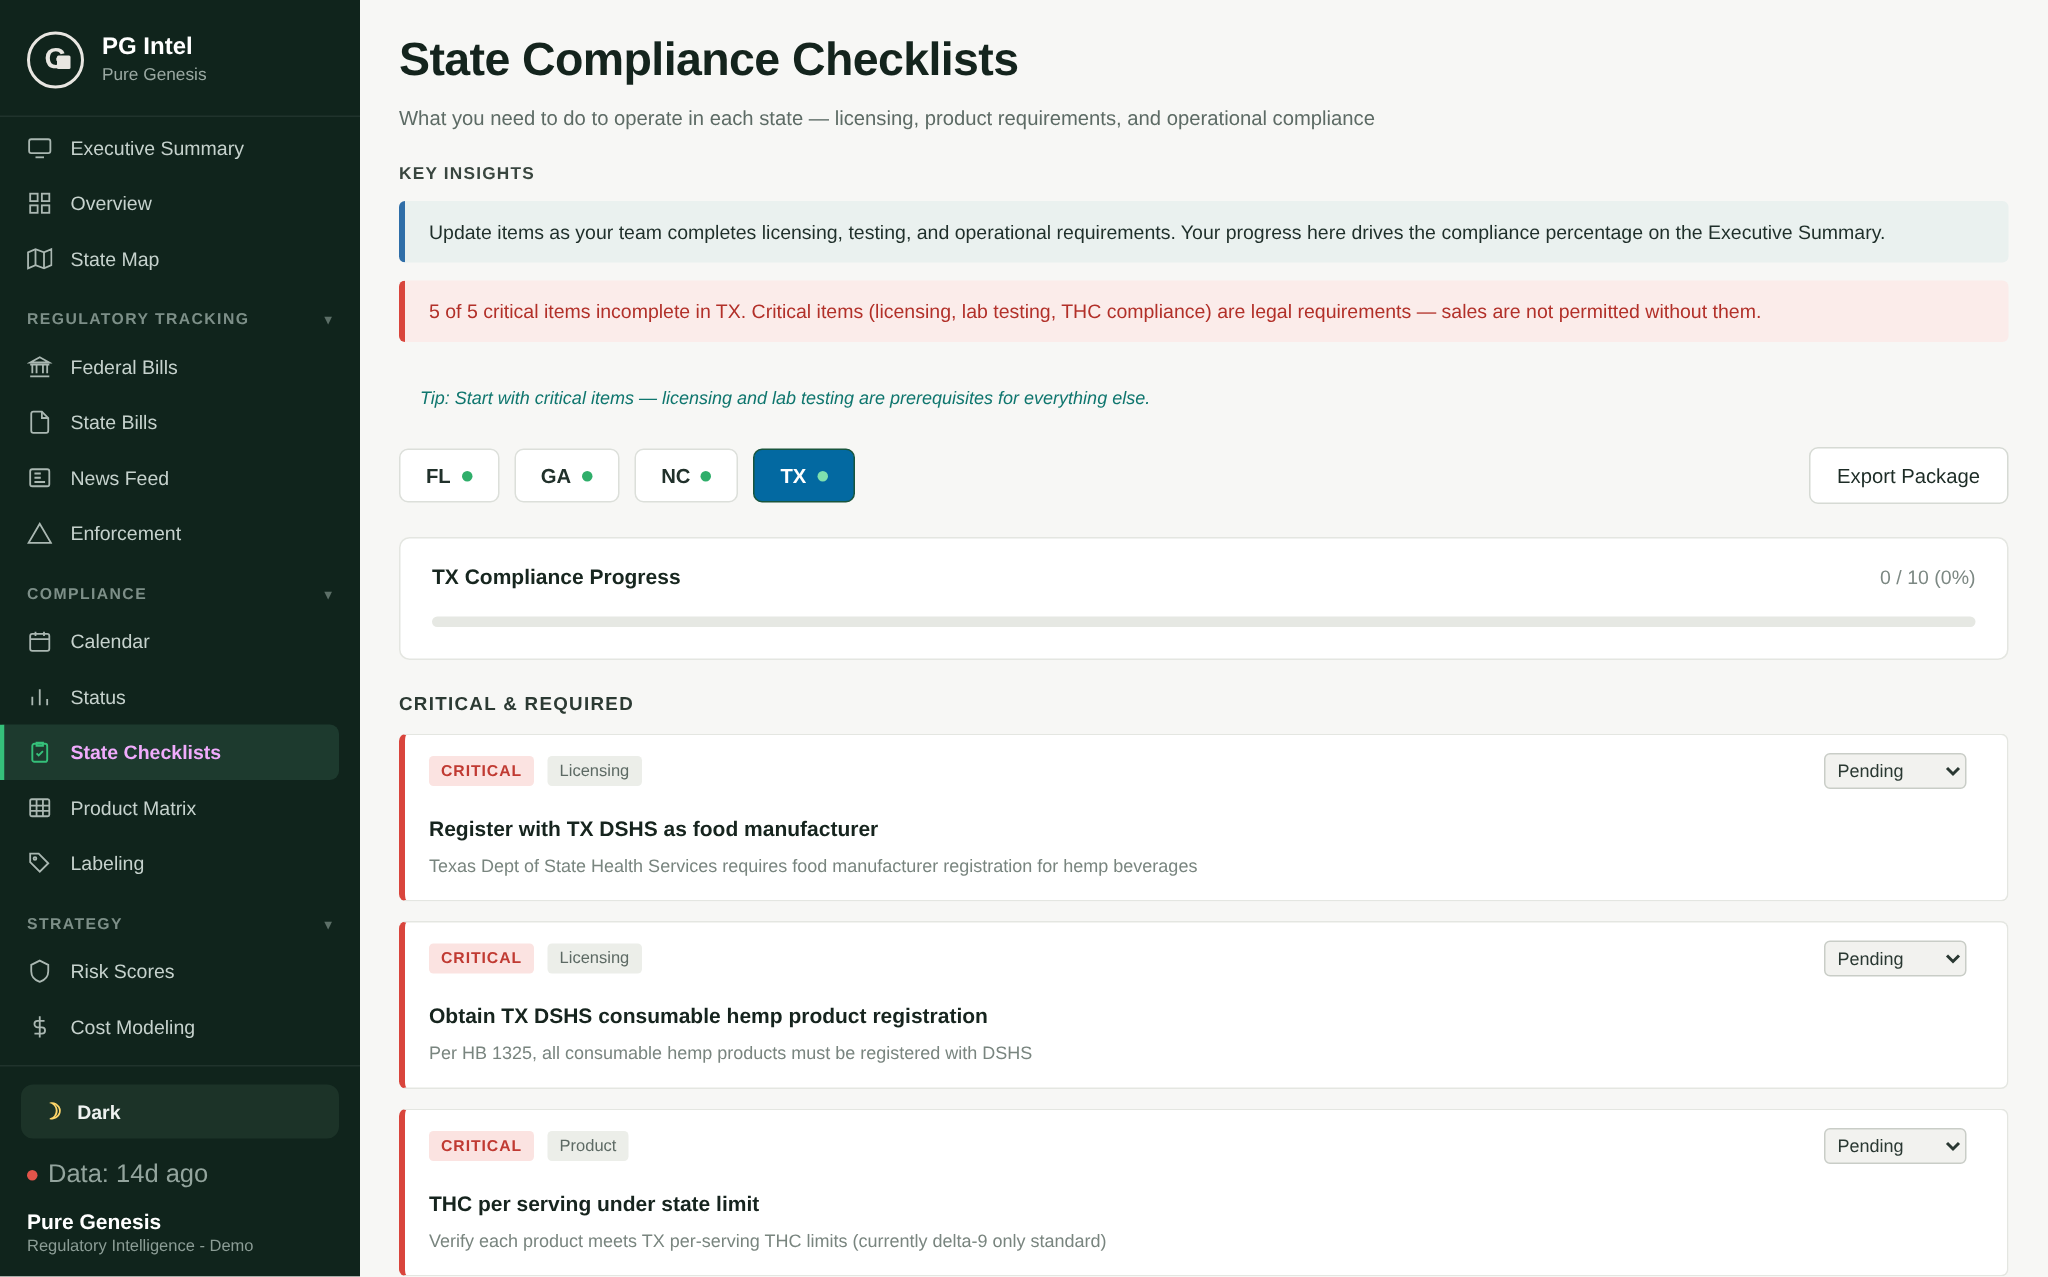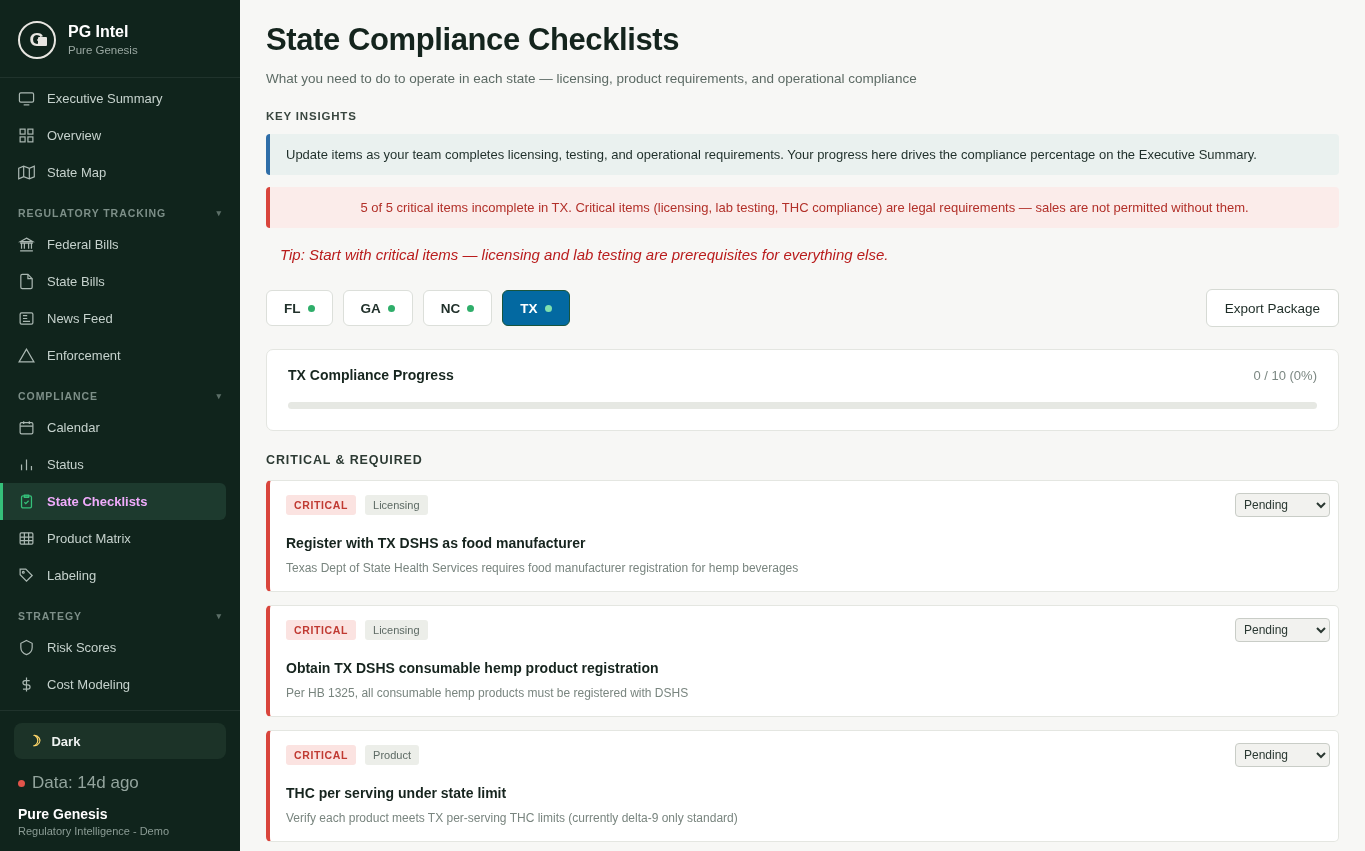--- a/index.html
+++ b/index.html
@@ -111,23 +111,23 @@
     margin-top: 24px;
     font-size: 11.5px; font-weight: bold; letter-spacing: 0.07em;
     color: #39463f; text-transform: uppercase;
   }
   .insight {
     margin-top: 12px; border-radius: 4px;
     padding: 13px 16px; font-size: 13px;
     display: flex; align-items: center;
   }
   .insight.info { background: #eaf1ef; border-left: 4px solid #2f6ea8; color: #1f2f2a; }
-  .insight.alert { background: #fbecea; border-left: 4px solid #d9453c; color: #b23029; justify-content: center; }
+  .insight.alert { background: #fbecea; border-left: 4px solid #d9453c; color: #b23029; }
   .tip {
-    margin-top: 18px; font-size: 15px; font-style: italic; color: #b91c1c;
+    margin-top: 30px; font-size: 12px; font-style: italic; color: #0f766e;
     padding-left: 14px;
   }
 
   .state-row {
     display: flex; align-items: center; margin-top: 26px;
   }
   .state-tab {
     display: flex; align-items: center; gap: 7px;
     background: #ffffff; border: 1px solid #dcdfda; border-radius: 6px;
     height: 36px; padding: 0 17px; margin-right: 10px;
@@ -169,21 +169,21 @@
   .badges { display: flex; align-items: flex-end; gap: 9px; }
   .badge {
     font-size: 10.5px; font-weight: bold; letter-spacing: 0.06em;
     padding: 4px 8px; border-radius: 3px; text-transform: uppercase;
   }
   .badge.critical { background: #fbe3e1; color: #c03a32; }
   .badge.cat { background: #eceee9; color: #5d6a64; letter-spacing: 0; font-weight: normal; text-transform: none; font-size: 11px; }
   .item-title { margin-top: 20px; font-size: 14px; font-weight: bold; color: #16241e; }
   .item-desc { margin-top: 10px; font-size: 12px; color: #79857f; }
   .status-select {
-    position: absolute; right: 8px; top: 12px;
+    position: absolute; right: 27px; top: 12px;
     width: 95px; height: 24px;
     font-family: inherit; font-size: 12px; color: #2a3832;
     background: #f2f2ef; border: 1px solid #c9cdc7; border-radius: 4px;
     padding: 0 4px;
   }
 </style>
 </head>
 <body>
 
 <div class="app">

